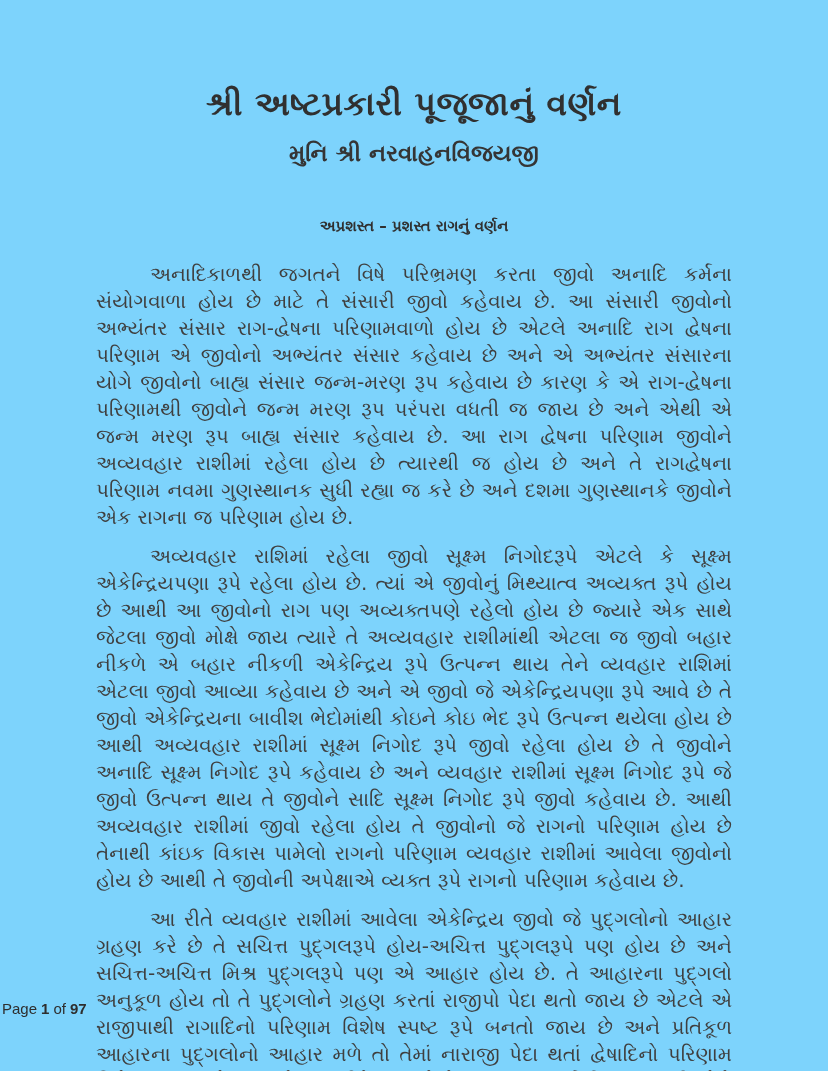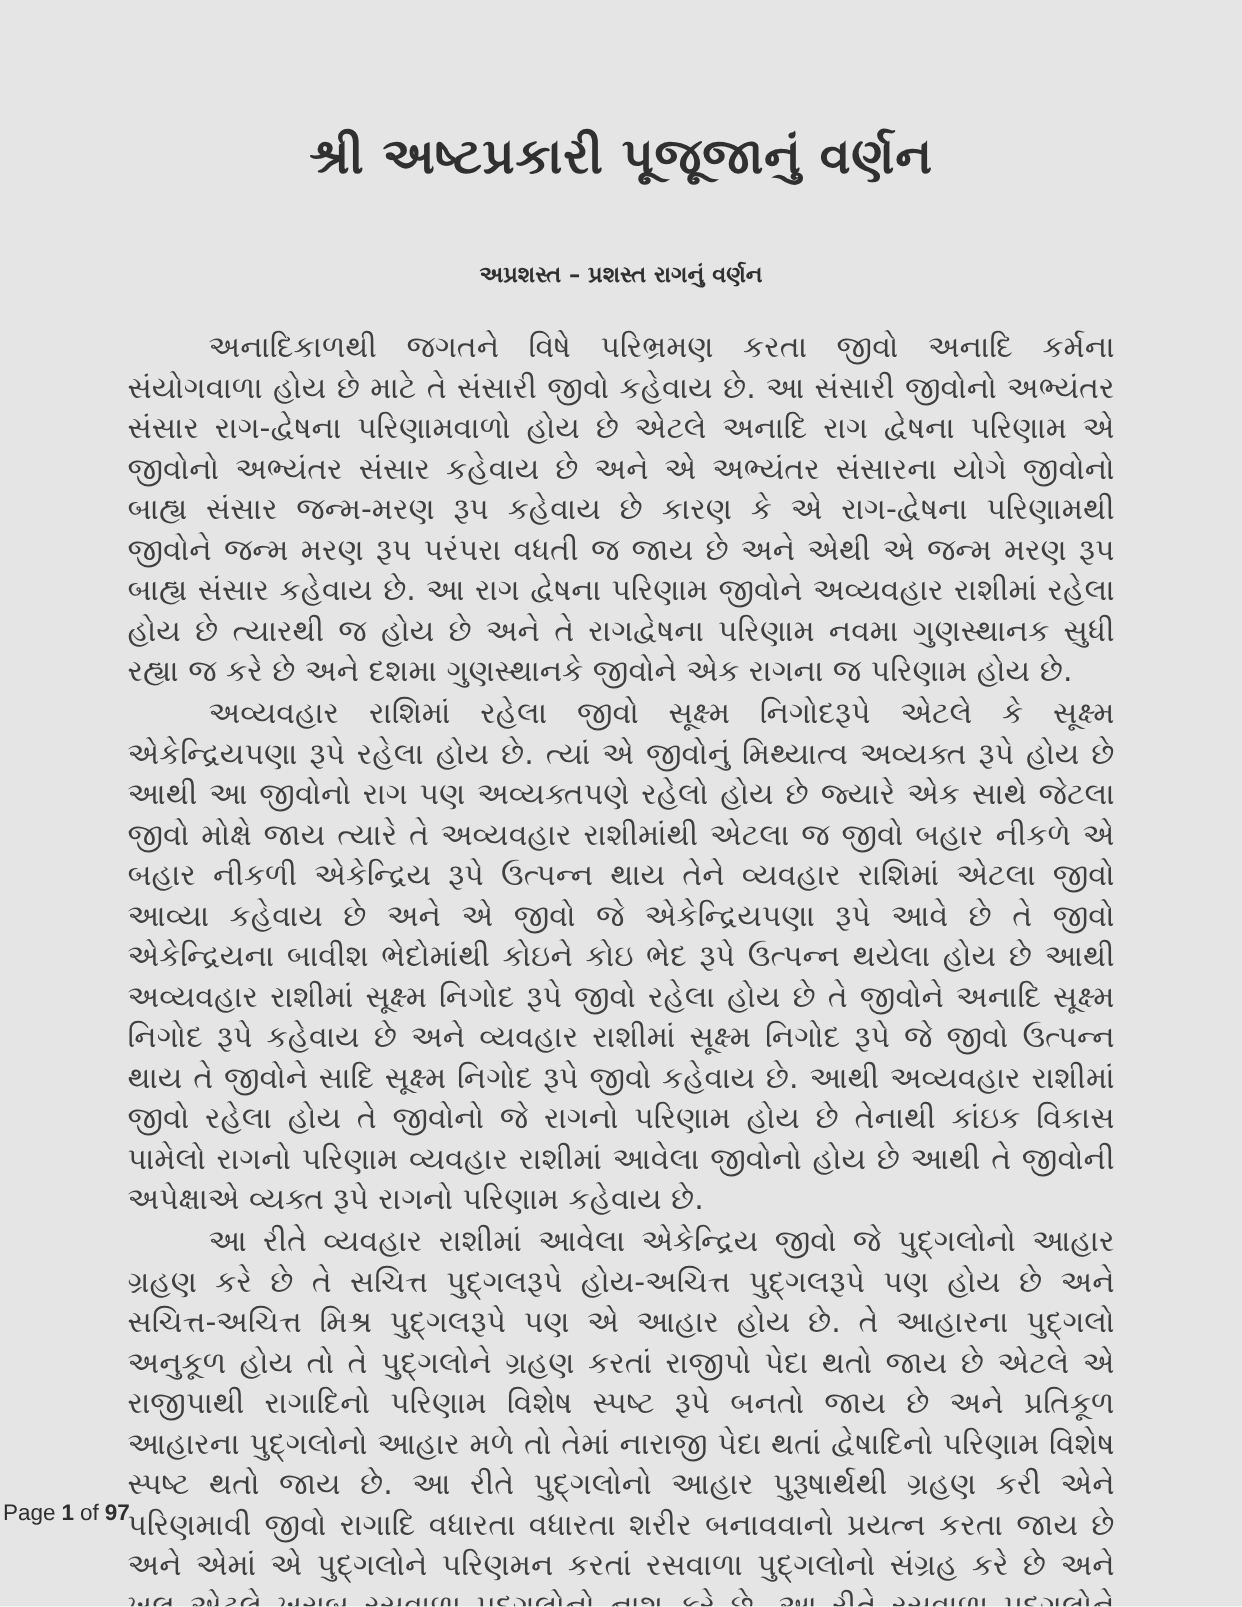--- a/index.html
+++ b/index.html
@@ -1,21 +1,21 @@
 <!DOCTYPE html>
 <html><head>
 <meta charset="utf-8">
 <style>
   html, body { margin: 0; padding: 0; background: #ffffff; }
   .page {
     position: relative;
     width: 828px;
     height: 1071px;
     margin: 0 auto;
-    background: #e5e5e5;
+    background: #7dd3fc;
     font-family: "DejaVu Sans", sans-serif;
     color: #3d3d3d;
     overflow: hidden;
     box-sizing: border-box;
   }
   .doc-title {
     margin: 0;
     padding-top: 84px;
     text-align: center;
     font-size: 33px;
@@ -38,21 +38,21 @@
     color: #303030;
   }
   .body-text {
     margin: 26px 84px 0 84px;
     font-size: 20px;
     line-height: 27px;
     text-align: justify;
     color: #3f3f3f;
   }
   .body-text p {
-    margin: 1px;
+    margin: 12px;
     text-indent: 54px;
   }
   .page-footer {
     position: absolute;
     bottom: 54px;
     left: 0;
     width: 100%;
     font-family: "Liberation Sans", sans-serif;
     font-size: 15px;
     color: #2e2e2e;
@@ -60,20 +60,21 @@
   .page-footer .num { font-weight: 700; }
   .page-footer span { padding: 0 2px; }
 </style>
 </head>
 <body>
 
 <div class="page">
 
   <h1 class="doc-title">શ્રી અષ્ટપ્રકારી પૂજૂજાનું વર્ણન</h1>
 
+  <h2 class="doc-author">મુનિ શ્રી નરવાહનવિજયજી</h2>
 
   <h3 class="section-heading">અપ્રશસ્ત – પ્રશસ્ત રાગનું વર્ણન</h3>
 
   <div class="body-text">
     <p>અનાદિકાળથી જગતને વિષે પરિભ્રમણ કરતા જીવો અનાદિ કર્મના સંયોગવાળા હોય છે માટે તે સંસારી જીવો કહેવાય છે. આ સંસારી જીવોનો અભ્યંતર સંસાર રાગ-દ્વેષના પરિણામવાળો હોય છે એટલે અનાદિ રાગ દ્વેષના પરિણામ એ જીવોનો અભ્યંતર સંસાર કહેવાય છે અને એ અભ્યંતર સંસારના યોગે જીવોનો બાહ્ય સંસાર જન્મ-મરણ રૂપ કહેવાય છે કારણ કે એ રાગ-દ્વેષના પરિણામથી જીવોને જન્મ મરણ રૂપ પરંપરા વધતી જ જાય છે અને એથી એ જન્મ મરણ રૂપ બાહ્ય સંસાર કહેવાય છે. આ રાગ દ્વેષના પરિણામ જીવોને અવ્યવહાર રાશીમાં રહેલા હોય છે ત્યારથી જ હોય છે અને તે રાગદ્વેષના પરિણામ નવમા ગુણસ્થાનક સુધી રહ્યા જ કરે છે અને દશમા ગુણસ્થાનકે જીવોને એક રાગના જ પરિણામ હોય છે.</p>
     <p>અવ્યવહાર રાશિમાં રહેલા જીવો સૂક્ષ્મ નિગોદરૂપે એટલે કે સૂક્ષ્મ એકેન્દ્રિયપણા રૂપે રહેલા હોય છે. ત્યાં એ જીવોનું મિથ્યાત્વ અવ્યક્ત રૂપે હોય છે આથી આ જીવોનો રાગ પણ અવ્યક્તપણે રહેલો હોય છે જ્યારે એક સાથે જેટલા જીવો મોક્ષે જાય ત્યારે તે અવ્યવહાર રાશીમાંથી એટલા જ જીવો બહાર નીકળે એ બહાર નીકળી એકેન્દ્રિય રૂપે ઉત્પન્ન થાય તેને વ્યવહાર રાશિમાં એટલા જીવો આવ્યા કહેવાય છે અને એ જીવો જે એકેન્દ્રિયપણા રૂપે આવે છે તે જીવો એકેન્દ્રિયના બાવીશ ભેદોમાંથી કોઇને કોઇ ભેદ રૂપે ઉત્પન્ન થયેલા હોય છે આથી અવ્યવહાર રાશીમાં સૂક્ષ્મ નિગોદ રૂપે જીવો રહેલા હોય છે તે જીવોને અનાદિ સૂક્ષ્મ નિગોદ રૂપે કહેવાય છે અને વ્યવહાર રાશીમાં સૂક્ષ્મ નિગોદ રૂપે જે જીવો ઉત્પન્ન થાય તે જીવોને સાદિ સૂક્ષ્મ નિગોદ રૂપે જીવો કહેવાય છે. આથી અવ્યવહાર રાશીમાં જીવો રહેલા હોય તે જીવોનો જે રાગનો પરિણામ હોય છે તેનાથી કાંઇક વિકાસ પામેલો રાગનો પરિણામ વ્યવહાર રાશીમાં આવેલા જીવોનો હોય છે આથી તે જીવોની અપેક્ષાએ વ્યક્ત રૂપે રાગનો પરિણામ કહેવાય છે.</p>
     <p>આ રીતે વ્યવહાર રાશીમાં આવેલા એકેન્દ્રિય જીવો જે પુદ્ગલોનો આહાર ગ્રહણ કરે છે તે સચિત્ત પુદ્ગલરૂપે હોય-અચિત્ત પુદ્ગલરૂપે પણ હોય છે અને સચિત્ત-અચિત્ત મિશ્ર પુદ્ગલરૂપે પણ એ આહાર હોય છે. તે આહારના પુદ્ગલો અનુકૂળ હોય તો તે પુદ્ગલોને ગ્રહણ કરતાં રાજીપો પેદા થતો જાય છે એટલે એ રાજીપાથી રાગાદિનો પરિણામ વિશેષ સ્પષ્ટ રૂપે બનતો જાય છે અને પ્રતિકૂળ આહારના પુદ્ગલોનો આહાર મળે તો તેમાં નારાજી પેદા થતાં દ્વેષાદિનો પરિણામ વિશેષ સ્પષ્ટ થતો જાય છે. આ રીતે પુદ્ગલોનો આહાર પુરૂષાર્થથી ગ્રહણ કરી એને પરિણમાવી જીવો રાગાદિ વધારતા વધારતા શરીર બનાવવાનો પ્રયત્ન કરતા જાય છે અને એમાં એ પુદ્ગલોને પરિણમન કરતાં રસવાળા પુદ્ગલોનો સંગ્રહ કરે છે અને ખલ એટલે ખરાબ રસવાળા પુદ્ગલોનો નાશ કરે છે. આ રીતે રસવાળા પુદ્ગલોને અસંખ્યાતી વાર બનાવી સંગ્રહ કરતા તેમાંથી શક્તિ પેદા કરીને શરીર બનાવે છે. આથી પુરૂષાર્થ કરીને શરીર બનાવેલું હોવાથી એ શરીર પ્રત્યેનો રાગ-આસક્તિ અને મૂર્છા તેમજ મમત્વ બુદ્ધિ રૂપે રાગ વિશેષ રીતે સ્પષ્ટ થતો જાય છે અને એજ શરીરની શક્તિથી આહારના પુદ્ગલો સમયે સમયે અસંખ્યાતી વાર ગ્રહણ કરતાં કરતાં તેમાંથી</p>
   </div>
 
   <div class="page-footer">

